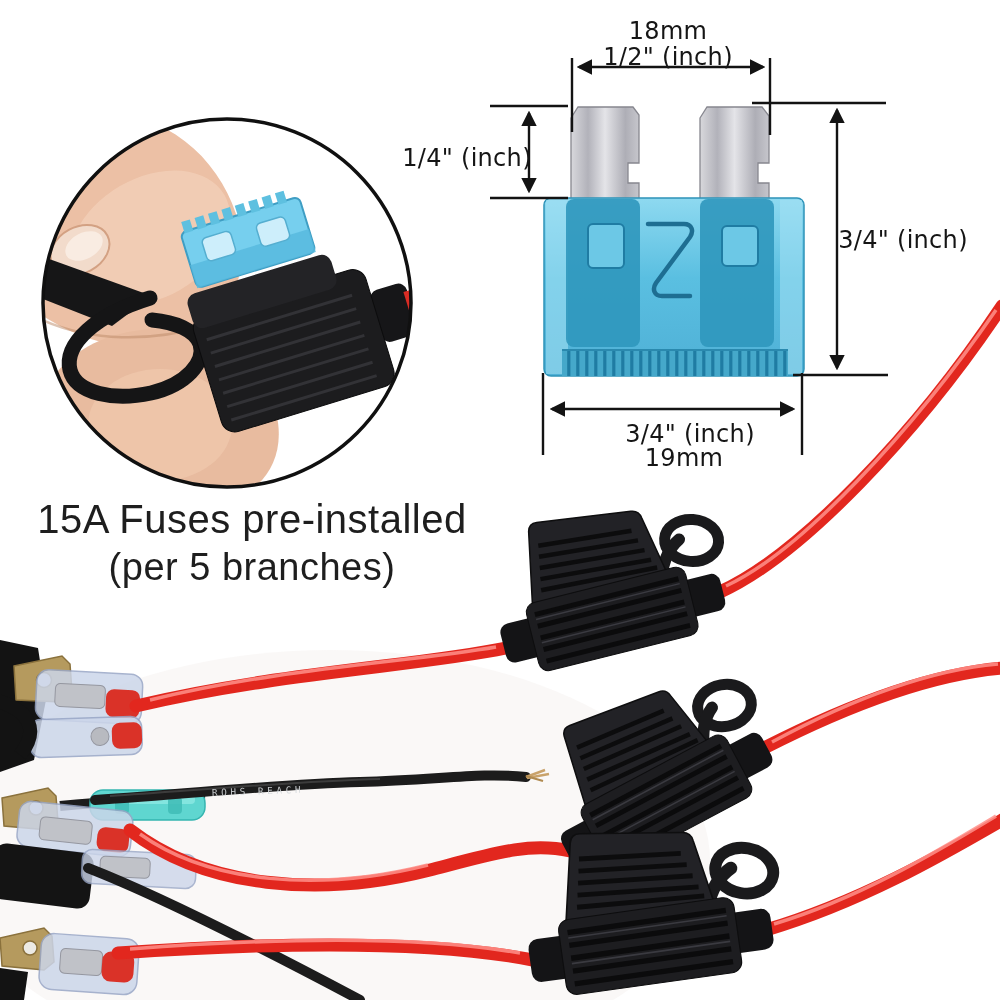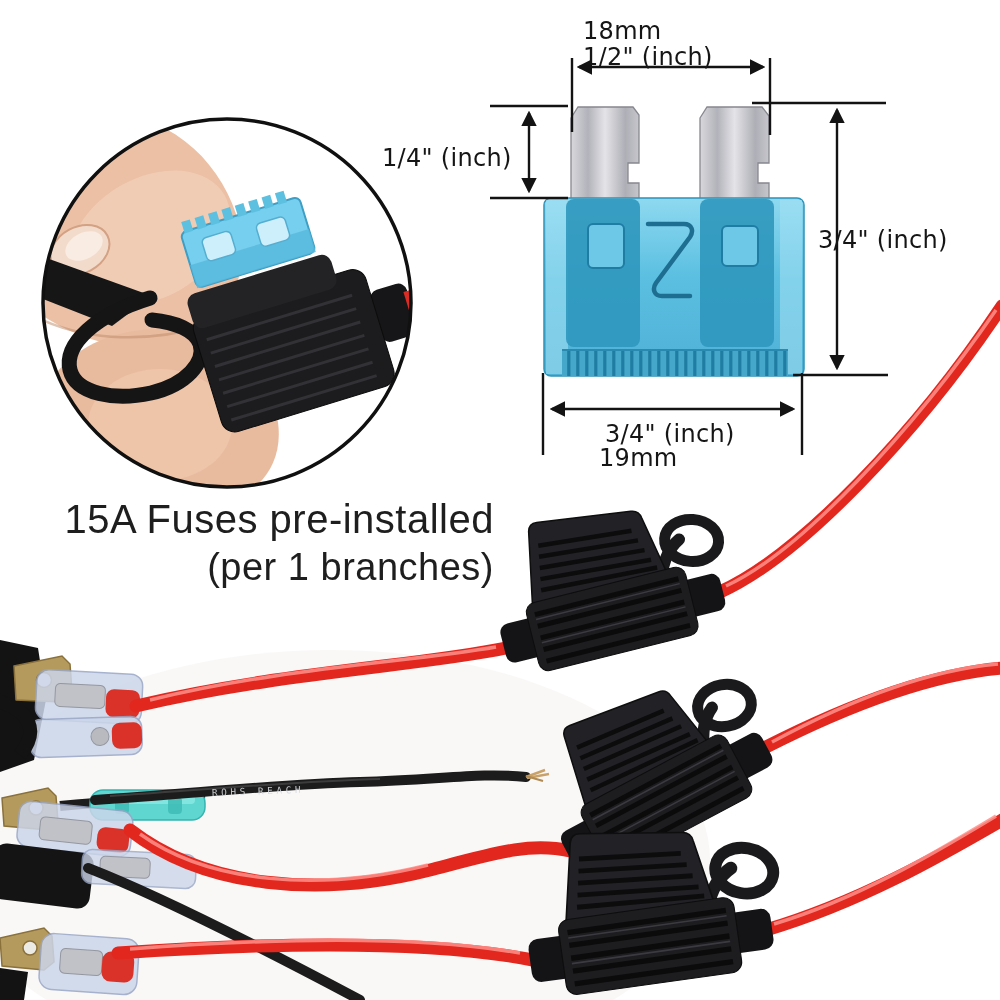--- a/index.html
+++ b/index.html
@@ -1,21 +1,21 @@
 <!DOCTYPE html>
 <html><head>
 <meta charset="utf-8">
 <style>
   html,body{margin:0;padding:0;background:#fff;}
   .stage{position:relative;width:1000px;height:1000px;background:#ffffff;overflow:hidden;
          font-family:"DejaVu Sans",sans-serif;}
   .stage svg{position:absolute;left:0;top:0;}
-  .dim-label{position:absolute;width:170px;color:#151515;
+  .dim-label{position:absolute;width:170px;text-align:center;color:#151515;
              font-size:24px;line-height:1.05;letter-spacing:.3px;white-space:nowrap;}
-  .caption{position:absolute;left:10px;width:484px;text-align:right;color:#1e1e1e;
+  .caption{position:absolute;left:10px;width:484px;text-align:center;color:#1e1e1e;
            font-family:"Liberation Sans",sans-serif;letter-spacing:.5px;}
   #cap1{top:497px;font-size:40px;}
   #cap2{top:546px;font-size:38px;}
 </style>
 </head>
 <body>
 
 <div class="stage">
 
 <svg width="1000" height="1000" viewBox="0 0 1000 1000">
@@ -255,15 +255,15 @@
 </svg>
 
 <div class="dim-label" style="left:583px;top:19px;">18mm</div>
 <div class="dim-label" style="left:583px;top:45px;">1/2" (inch)</div>
 <div class="dim-label" style="left:382px;top:146px;">1/4" (inch)</div>
 <div class="dim-label" style="left:818px;top:228px;">3/4" (inch)</div>
 <div class="dim-label" style="left:605px;top:422px;">3/4" (inch)</div>
 <div class="dim-label" style="left:599px;top:446px;">19mm</div>
 
 <div class="caption" id="cap1">15A Fuses pre-installed</div>
-<div class="caption" id="cap2">(per 1 branches)</div>
+<div class="caption" id="cap2">(per 5 branches)</div>
 
 </div>
 
 </body></html>

